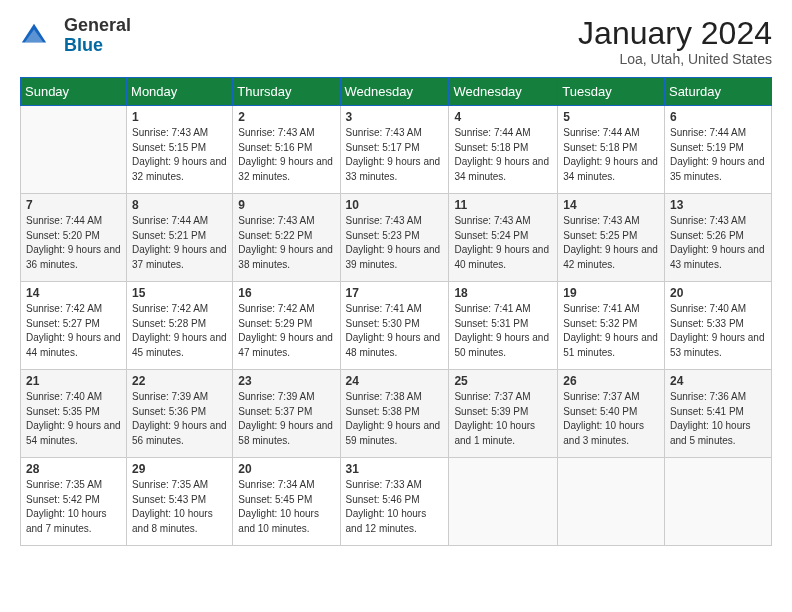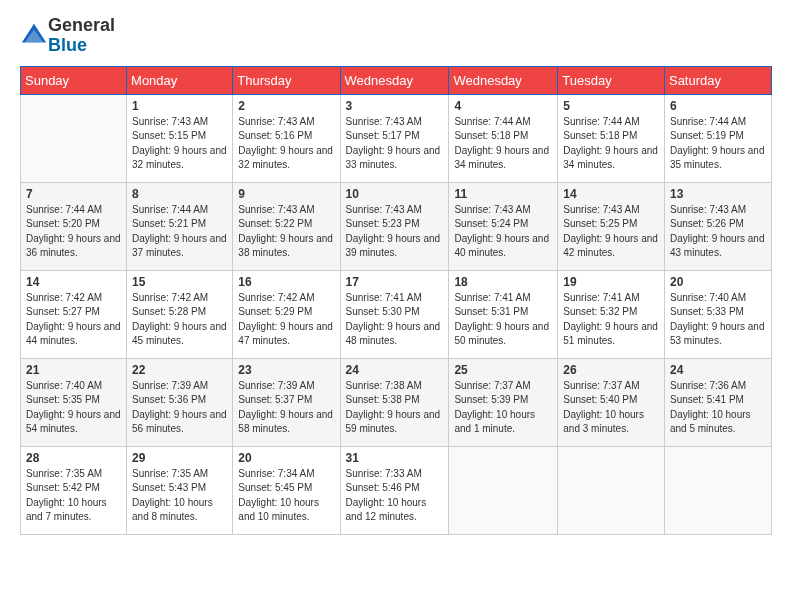--- a/index.html
+++ b/index.html
@@ -16,21 +16,21 @@
     }
     .header {
       display: flex;
       justify-content: space-between;
       align-items: flex-start;
       margin-bottom: 10px;
     }
     .logo {
       display: flex;
       align-items: center;
-      gap: 0;
+      gap: 16px;
     }
     .logo-text {
       font-size: 18px;
       font-weight: bold;
       line-height: 1.1;
     }
     .logo-general { color: #333; }
     .logo-blue { color: #0369a1; }
     .logo-icon {
       width: 28px;
@@ -48,21 +48,21 @@
     .location {
       font-size: 14px;
       color: #555;
     }
     .calendar {
       width: 100%;
       border-collapse: collapse;
       font-size: 10.5px;
     }
     .calendar thead th {
-      background-color: #ef4444;
+      background-color: #15803d;
       color: #fff;
       padding: 6px 4px;
       text-align: left;
       font-size: 13px;
       font-weight: normal;
       border: 1px solid #1565c0;
     }
     .calendar tbody td {
       border: 1px solid #ccc;
       vertical-align: top;
@@ -101,20 +101,22 @@
       <svg class="logo-icon" viewBox="0 0 30 30">
         <polygon points="15,2 28,22 2,22" fill="#1565c0"></polygon>
         <polygon points="15,8 25,22 5,22" fill="#fff" opacity="0.3"></polygon>
       </svg>
       <div class="logo-text">
         <span class="logo-general">General</span><br>
         <span class="logo-blue">Blue</span>
       </div>
     </div>
     <div class="title-block">
+      <div class="month-title">January 2024</div>
+      <div class="location">Loa, Utah, United States</div>
     </div>
   </div>
 
   <table class="calendar">
     <thead>
       <tr>
       <th>Sunday</th>
           <th>Monday</th>
           <th>Thursday</th>
           <th>Wednesday</th>

